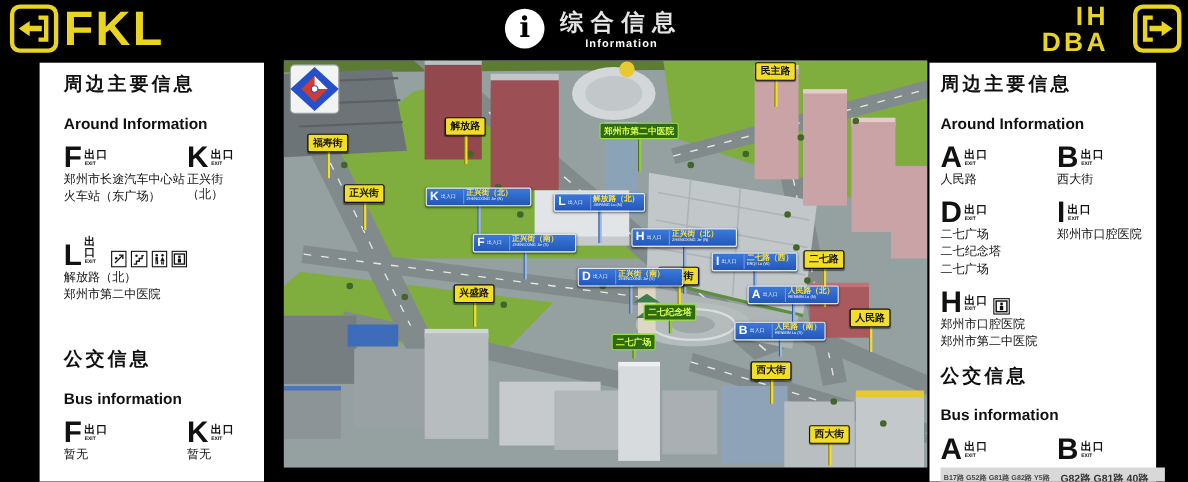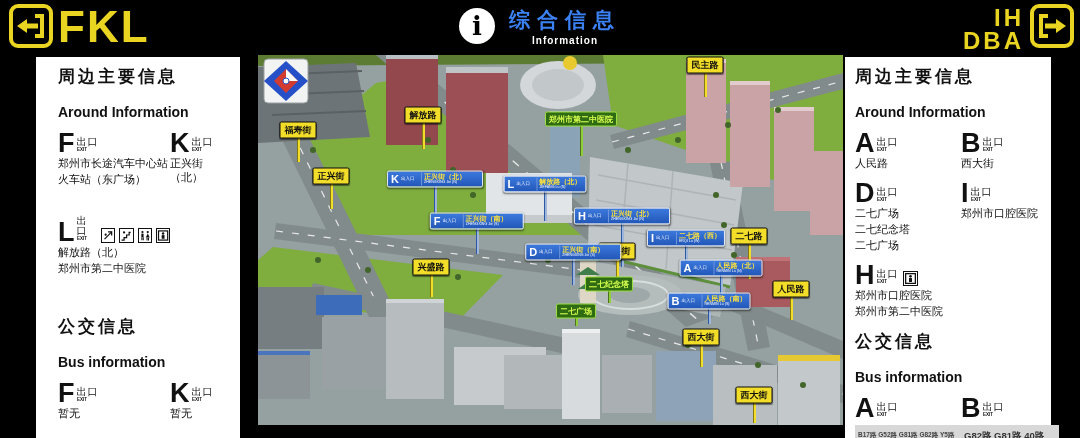--- a/index.html
+++ b/index.html
@@ -6,43 +6,43 @@
   #stage{position:relative;width:1080px;height:438px;background:#000;overflow:hidden;
          font-family:"Liberation Sans","DejaVu Sans",sans-serif;color:#111;}
 
   
   .topbar{position:absolute;left:0;top:0;width:1080px;height:55px;background:#000;}
   .hl{position:absolute;left:8px;top:3px;display:flex;align-items:flex-start;gap:4px;}
   .big-yellow{color:#e9d421;font-size:44px;font-weight:bold;letter-spacing:2px;line-height:48px;}
   .hc{position:absolute;left:50%;top:6px;transform:translateX(-50%);display:flex;align-items:center;gap:14px;}
   .info-circle{width:36px;height:36px;border-radius:50%;background:#fff;display:flex;align-items:center;justify-content:center;
                font-family:"DejaVu Serif",serif;font-weight:bold;font-size:26px;color:#000;}
-  .tzh{color:#3b82f6;font-size:21px;font-weight:bold;letter-spacing:7px;}
+  .tzh{color:#e5e5e5;font-size:21px;font-weight:bold;letter-spacing:7px;}
   .ten{color:#fff;font-size:10px;font-weight:bold;text-align:center;letter-spacing:1px;margin-top:1px;}
-  .hr{position:absolute;right:5px;top:3px;display:flex;align-items:center;gap:5px;margin-left:44px;}
+  .hr{position:absolute;right:5px;top:3px;display:flex;align-items:flex-start;gap:21px;margin-left:44px;}
   .rletters{text-align:right;color:#e9d421;font-weight:bold;font-size:24px;line-height:23px;letter-spacing:3px;margin-top:1px;}
 
   
   .panel{position:absolute;top:57px;height:417px;background:#fff;box-sizing:border-box;}
   .panel.left{left:36px;width:204px;padding:8px 6px 0 22px;}
   .panel.right{left:845px;width:206px;padding:8px 6px 0 10px;}
   .sec-title .t-zh{font-size:17px;font-weight:bold;letter-spacing:3px;}
   .sec-title .t-en{font-size:14px;font-weight:bold;margin-top:16px;}
   .entries{display:grid;margin-top:12px;}
   .panel.left .entries{grid-template-columns:112px auto;}
   .panel.right .entries{grid-template-columns:106px auto;}
   .entries.gap-lg{row-gap:30px;}
   .entries.gap-md{row-gap:16px;}
   .entries.gap-sm{row-gap:12px;}
   .sec-bus-left{margin-top:40px;}
   .sec-bus-right{margin-top:12px;}
   .exit-head{display:flex;align-items:flex-end;gap:2px;}
   .exit-letter{font-size:27px;font-weight:bold;line-height:22px;}
   .exit-word{display:flex;flex-direction:column;line-height:1;padding-bottom:1px;}
-  .ew-zh{font-size:10px;font-weight:normal;letter-spacing:1px;}
+  .ew-zh{font-size:10px;font-weight:bold;letter-spacing:1px;}
   .ew-en{font-size:6px;transform:scale(.75);transform-origin:left top;font-weight:bold;}
   .exit-line{font-size:11px;line-height:14px;margin-top:2px;font-family:Liberation Serif, serif;}
   .exit-entry{min-height:24px;}
   .mini-icon{width:13px;height:13px;border:1px solid #111;display:inline-block;margin-left:2px;background:#fff;}
   .mini-icon svg{width:100%;height:100%;display:block;}
   .route-box{background:#d8d8d8;margin-top:6px;padding:4px 3px;}
   .route-box.box-small{font-size:6.5px;line-height:11px;color:#444;width:100px;font-weight:bold;}
   .route-box.box-large{font-size:9.5px;line-height:13px;color:#333;width:92px;font-weight:bold;}
 
   

